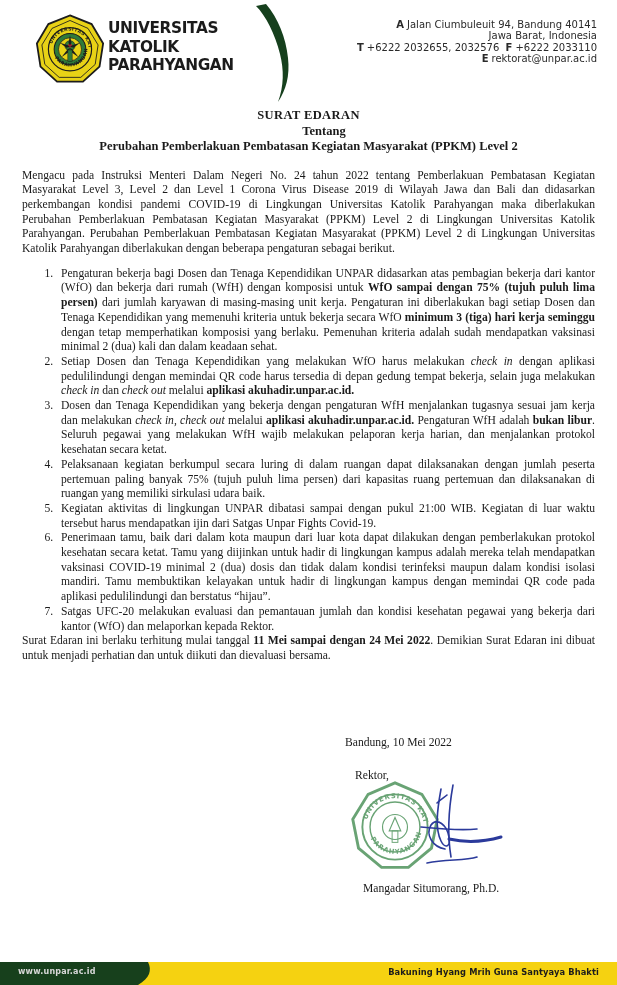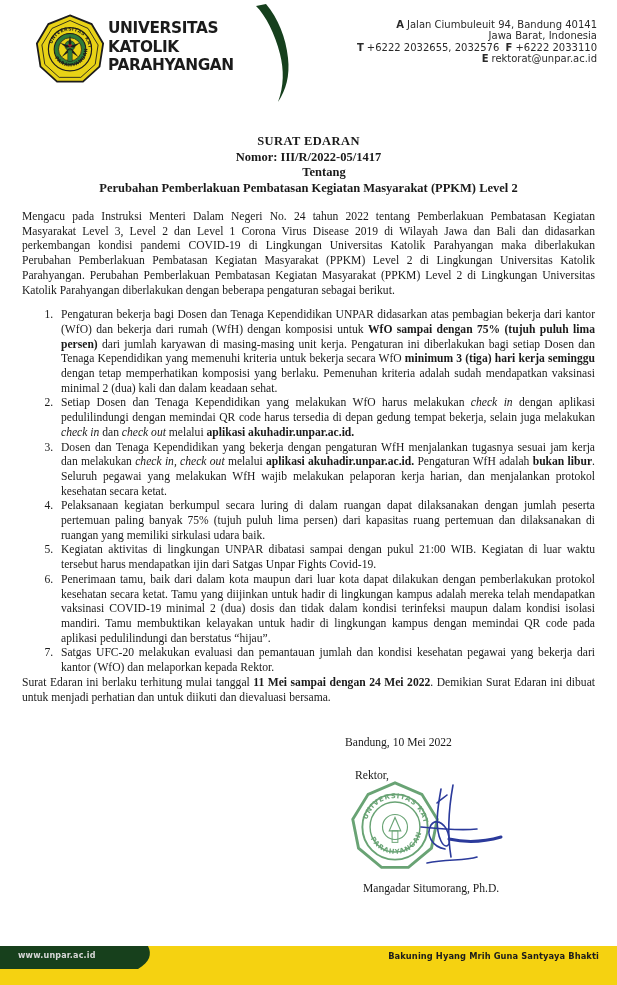--- a/index.html
+++ b/index.html
@@ -65,21 +65,20 @@
     color: #2a2a2a;
   }
   .contact-block .ln { white-space: nowrap; }
   .contact-block .lbl {
     font-weight: bold;
     margin-right: 3px;
   }
 
   
   .title-block {
-    margin-top: 26px;
     text-align: center;
     line-height: 15.5px;
   }
   .t-surat {
     font-weight: bold;
     font-size: 12.5px;
     letter-spacing: 0.4px;
   }
   .t-nomor {
     font-weight: bold;
@@ -162,21 +161,21 @@
     margin-top: 22px;
     white-space: nowrap;
   }
 
   
   .footer-bar {
     position: absolute;
     left: 0;
     bottom: 0;
     width: 617px;
-    height: 39px;
+    height: 23px;
     overflow: hidden;
   }
   .footer-yellow {
     position: absolute;
     inset: 0;
     background: #f5d211;
   }
   .footer-green {
     position: absolute;
     left: 0;
@@ -256,21 +255,20 @@
   <div class="contact-block">
     <div class="ln"><span class="lbl">A</span><span>Jalan Ciumbuleuit 94, Bandung 40141</span></div>
     <div class="ln">Jawa Barat, Indonesia</div>
     <div class="ln"><span class="lbl">T</span><span>+6222 2032655, 2032576</span>&nbsp;&nbsp;<span class="lbl">F</span><span>+6222 2033110</span></div>
     <div class="ln"><span class="lbl">E</span><span>rektorat@unpar.ac.id</span></div>
   </div>
 </div>
 
 <div class="title-block">
   <div class="t-surat">SURAT EDARAN</div>
-  <div class="t-nomor">Nomor: III/R/2022-05/1417</div>
   <div class="t-tentang">Tentang</div>
   <div class="t-sub">Perubahan Pemberlakuan Pembatasan Kegiatan Masyarakat (PPKM) Level 2</div>
 </div>
 
 <div class="doc-body">
   <p class="para">Mengacu pada Instruksi Menteri Dalam Negeri No. 24 tahun 2022 tentang Pemberlakuan Pembatasan Kegiatan Masyarakat Level 3, Level 2 dan Level 1 Corona Virus Disease 2019 di Wilayah Jawa dan Bali dan didasarkan perkembangan kondisi pandemi COVID-19 di Lingkungan Universitas Katolik Parahyangan maka diberlakukan Perubahan Pemberlakuan Pembatasan Kegiatan Masyarakat (PPKM) Level 2 di Lingkungan Universitas Katolik Parahyangan. Perubahan Pemberlakuan Pembatasan Kegiatan Masyarakat (PPKM) Level 2 di Lingkungan Universitas Katolik Parahyangan diberlakukan dengan beberapa pengaturan sebagai berikut.</p>
   <ol class="clauses" id="clause-list">
       <li value="1"><span>Pengaturan bekerja bagi Dosen dan Tenaga Kependidikan UNPAR didasarkan atas pembagian bekerja dari kantor (WfO) dan bekerja dari rumah (WfH) dengan komposisi untuk </span><b>WfO sampai dengan 75% (tujuh puluh lima persen)</b><span> dari jumlah karyawan di masing-masing unit kerja. Pengaturan ini diberlakukan bagi setiap Dosen dan Tenaga Kependidikan yang memenuhi kriteria untuk bekerja secara WfO </span><b>minimum 3 (tiga) hari kerja seminggu</b><span> dengan tetap memperhatikan komposisi yang berlaku. Pemenuhan kriteria adalah sudah mendapatkan vaksinasi minimal 2 (dua) kali dan dalam keadaan sehat.</span></li>
       <li value="2"><span>Setiap Dosen dan Tenaga Kependidikan yang melakukan WfO harus melakukan </span><i>check in</i><span> dengan aplikasi pedulilindungi dengan memindai QR code harus tersedia di depan gedung tempat bekerja, selain juga melakukan </span><i>check in</i><span> dan </span><i>check out</i><span> melalui </span><b>aplikasi akuhadir.unpar.ac.id.</b></li>
       <li value="3"><span>Dosen dan Tenaga Kependidikan yang bekerja dengan pengaturan WfH menjalankan tugasnya sesuai jam kerja dan melakukan </span><i>check in, check out</i><span> melalui </span><b>aplikasi akuhadir.unpar.ac.id.</b><span> Pengaturan WfH adalah </span><b>bukan libur</b><span>. Seluruh pegawai yang melakukan WfH wajib melakukan pelaporan kerja harian, dan menjalankan protokol kesehatan secara ketat.</span></li>

